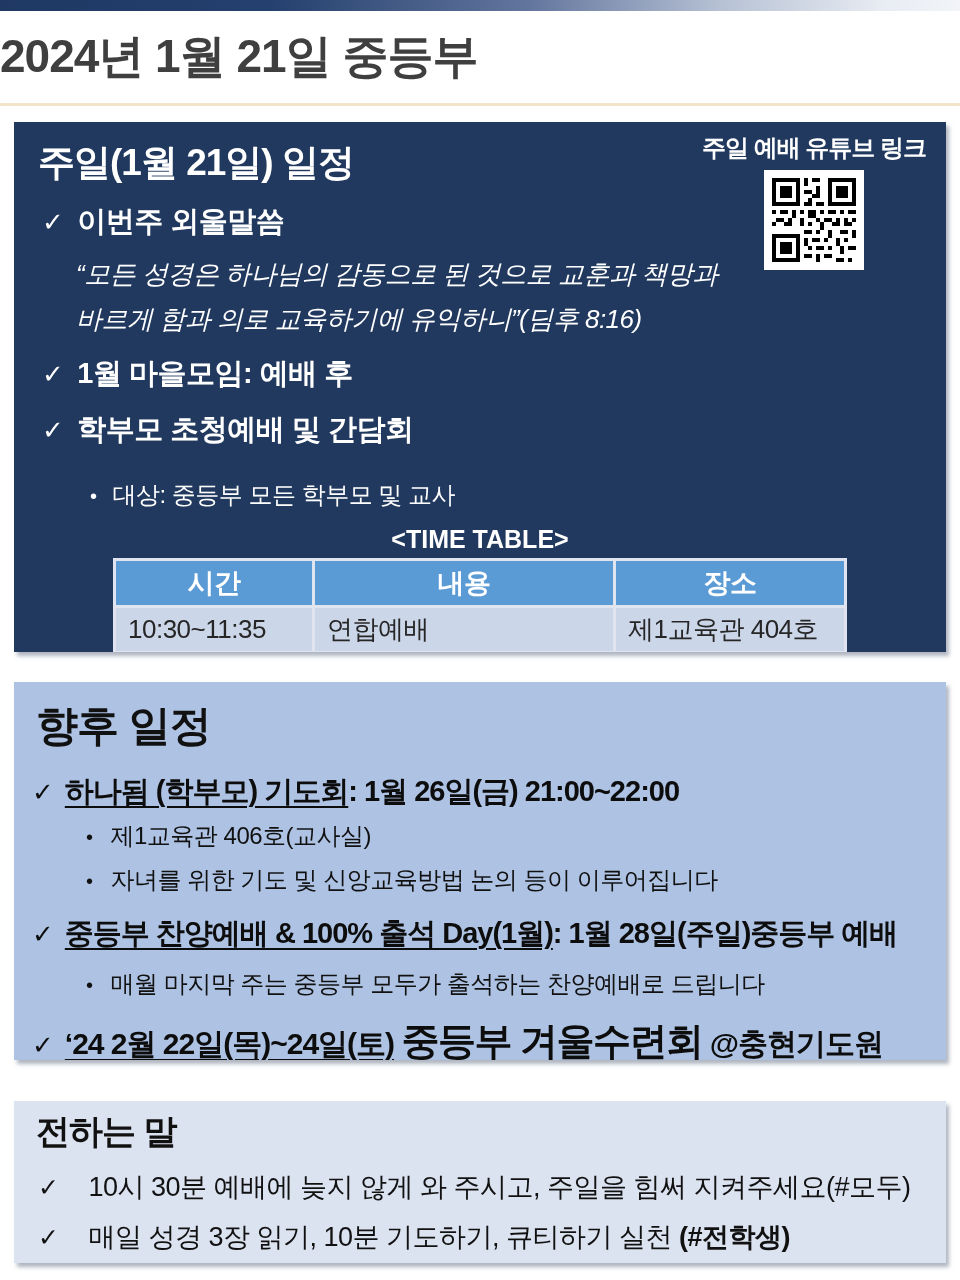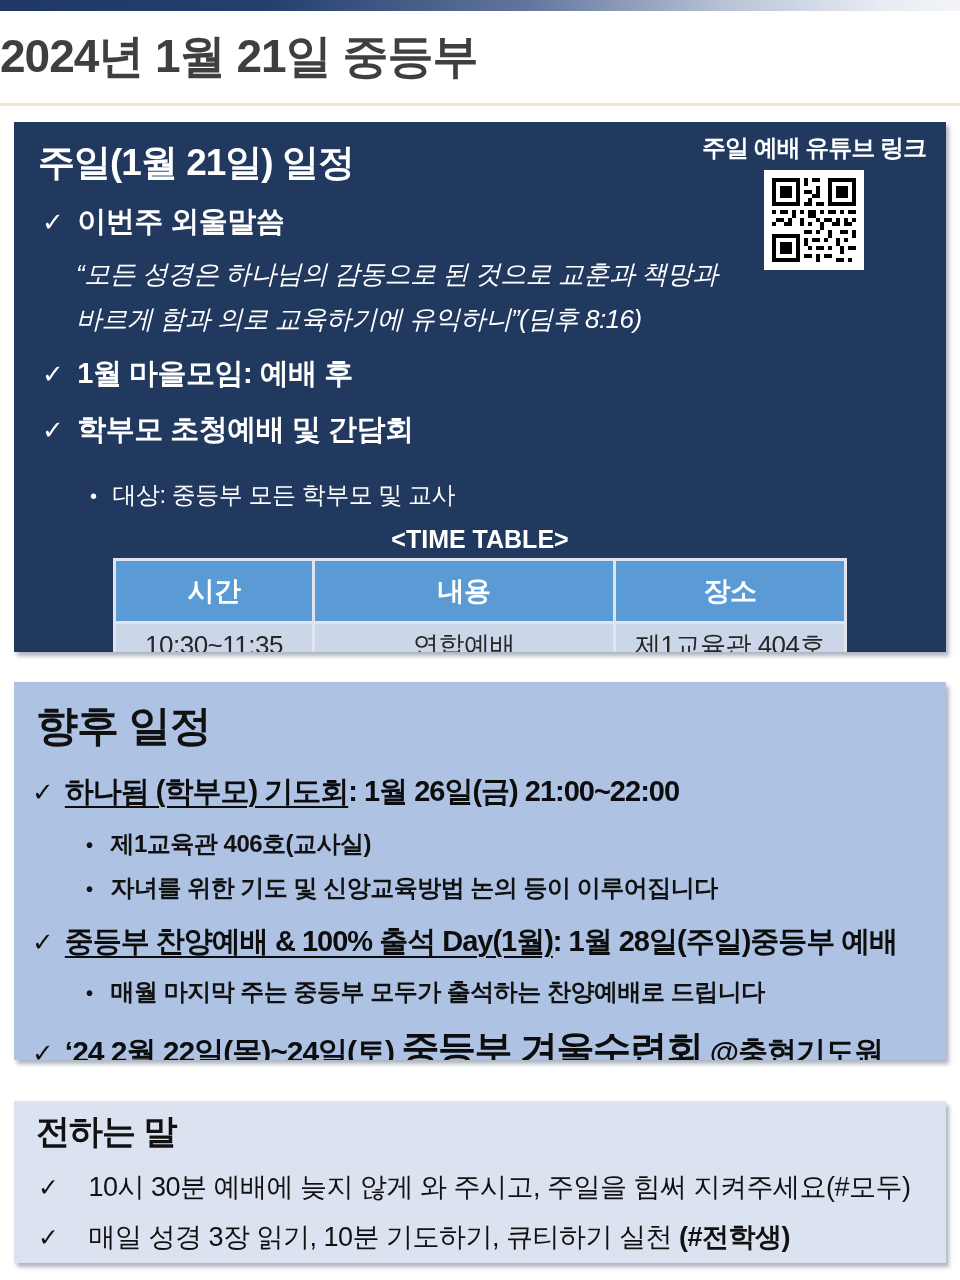--- a/index.html
+++ b/index.html
@@ -24,33 +24,33 @@
   .yt-label{font-size:24px;font-weight:700;color:#ffffff;letter-spacing:-1px;margin-bottom:6px;}
   .qr-box{display:inline-block;background:#ffffff;line-height:0;}
   .check-item{font-size:29px;font-weight:700;margin-left:28px;letter-spacing:-0.5px;white-space:nowrap;}
   .check-item .check{font-weight:400;font-size:26px;margin-right:14px;}
   .mt-a{margin-top:14px;}
   .verse{font-style:italic;font-size:26px;font-weight:400;margin:10px 0 0 62px;line-height:45px;letter-spacing:-0.5px;}
   .sub-bullet{font-size:24px;font-weight:400;margin:29px 0 0 76px;letter-spacing:-0.5px;}
   .sub-bullet .bullet{margin-right:16px;font-size:20px;}
   .tt-caption{text-align:center;font-size:25px;font-weight:700;margin-top:14px;}
   table.timetable{margin:4px auto 0 auto;border-collapse:separate;border-spacing:3px;background:#dfe4ee;}
-  table.timetable th{background:#5b9bd5;color:#ffffff;font-size:27px;font-weight:700;padding:12px 0;letter-spacing:-0.5px;}
-  table.timetable td{font-size:26px;color:#262626;text-align:center;padding:4px 4px;font-weight:400;letter-spacing:-0.5px;}
+  table.timetable th{background:#5b9bd5;color:#ffffff;font-size:27px;font-weight:700;padding:4px 0;letter-spacing:-0.5px;}
+  table.timetable td{font-size:26px;color:#262626;padding:4px 12px;font-weight:400;letter-spacing:-0.5px;}
   .col-time{width:196px;} .col-what{width:298px;} .col-where{width:228px;}
   tr.row-a td{background:#ccd6e9;}
   tr.row-b td{background:#e8ecf5;}
 
   
   .panel-upcoming{background:#aec3e4;height:378px;margin-top:30px;padding-top:16px;overflow:hidden;color:#0d0d0d;}
   .up-head{font-size:42px;font-weight:700;color:#111111;margin-left:22px;letter-spacing:-1px;}
   .up-item{font-size:29px;font-weight:700;margin:18px 0 0 18px;white-space:nowrap;letter-spacing:-1px;color:#0d0d0d;}
   .up-item .check{font-weight:400;font-size:26px;margin-right:12px;}
   .u{text-decoration:underline;text-underline-offset:5px;text-decoration-thickness:2px;}
-  .up-bullet{font-size:24px;font-weight:700;margin:16px 0 0 72px;letter-spacing:-0.5px;color:#111111;}
+  .up-bullet{font-size:24px;font-weight:400;margin:8px 0 0 72px;letter-spacing:-0.5px;color:#111111;}
   .up-bullet .bullet{margin-right:18px;font-size:20px;}
   .up-item3{font-size:30px;margin-top:16px;}
   .up-item3 .big{font-size:38px;letter-spacing:-1.5px;}
 
   
   .panel-message{background:#dbe2f0;height:162px;margin-top:41px;padding-top:8px;overflow:hidden;}
   .msg-head{font-size:34px;font-weight:700;color:#111111;margin-left:22px;letter-spacing:-1px;}
   .msg-item{font-size:27px;font-weight:400;color:#111111;margin:14px 0 0 24px;white-space:nowrap;letter-spacing:-0.5px;}
   .msg-item .check{margin-right:30px;font-size:25px;}
   .msg-item .bold{font-weight:700;}

